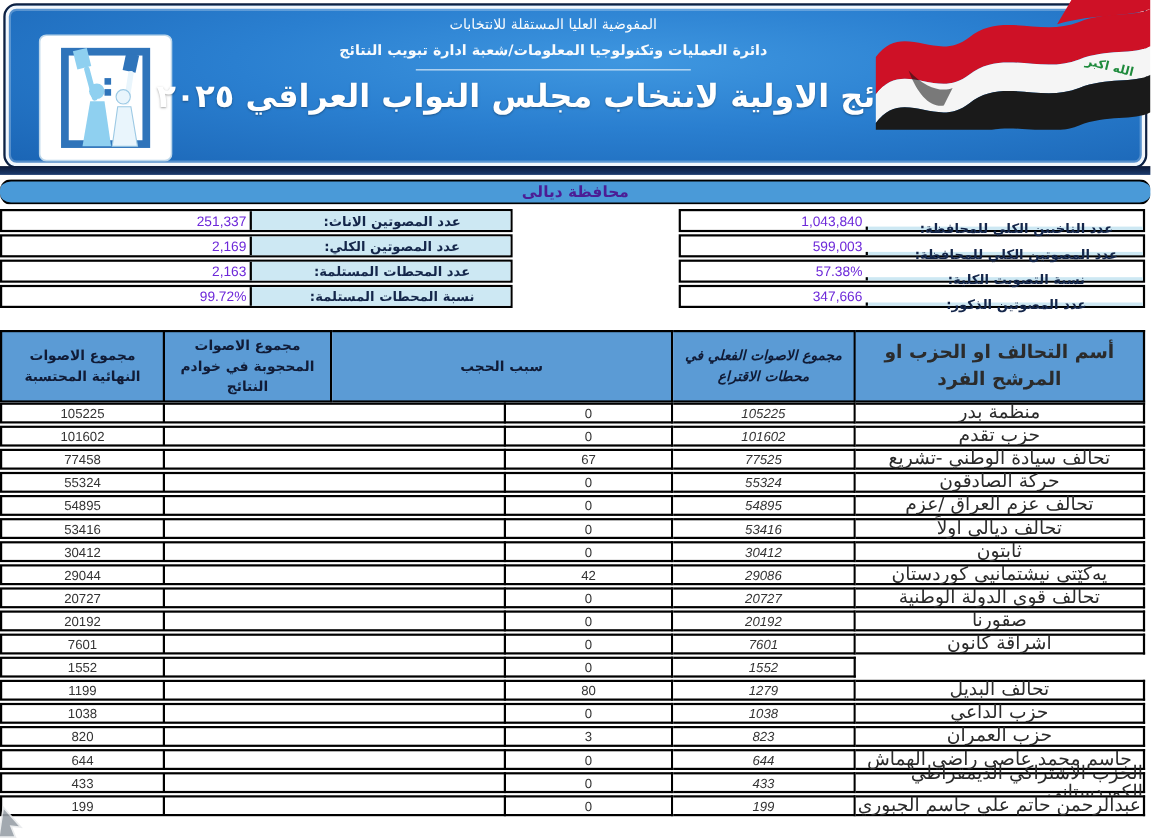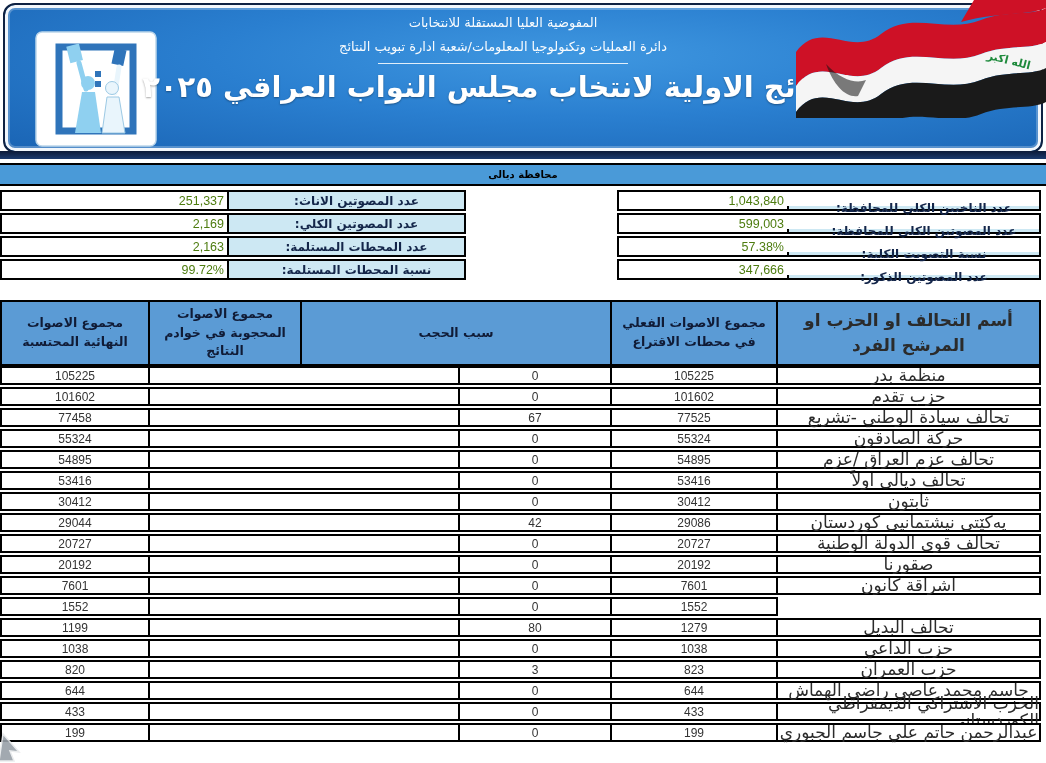--- a/index.html
+++ b/index.html
@@ -14,44 +14,44 @@
   .banner{
     position:absolute;left:3px;top:3px;width:1036px;height:146px;
     border:2px solid var(--frame_navy,#0e2142);border-radius:12px;
     background:radial-gradient(ellipse at 55% 35%, #3f97e0 0%, var(--banner_blue,#2a7fd0) 45%, #1a64b4 100%);
     box-shadow:inset 0 0 0 3px rgba(255,255,255,.92), inset 0 0 0 5px rgba(255,255,255,.25);
   }
   .banner-text{
     position:absolute;left:150px;right:190px;top:10px;text-align:center;color:#fff;
   }
   .org-line1{font-size:13px;letter-spacing:.2px;opacity:.97;}
-  .org-line2{font-size:13px;margin-top:9px;opacity:.97;}
+  .org-line2{font-size:13px;margin-top:9px;opacity:.97;font-weight:bold;}
   .banner-divider{width:250px;height:1px;background:rgba(255,255,255,.85);margin:9px auto 6px auto;}
   .report-title{font-size:29px;font-weight:bold;text-shadow:0 1px 2px rgba(0,0,0,.35);white-space:nowrap;}
   .logo-card{position:absolute;left:30px;top:26px;width:122px;height:116px;}
   .flag-wrap{position:absolute;right:0;top:0;width:250px;height:118px;pointer-events:none;}
   .dark-strip{position:absolute;left:0;top:151px;width:1046px;height:8px;
     background:linear-gradient(180deg,#0c1a38,#1b3a6e);}
 
   
   .province-bar{
     position:absolute;left:0;top:163px;width:1046px;height:23px;box-sizing:border-box;
     background:var(--bar_blue,#4a9ad8);border-top:2px solid #000;border-bottom:2px solid #000;
     display:flex;align-items:center;justify-content:center;
-    font-size:10px;font-weight:bold;color:#000000;
+    font-size:14px;font-weight:bold;color:#4c1d95;border-radius:10px;
   }
 
   
   .summary{position:absolute;left:0;top:190px;width:1046px;height:92px;}
   .sum-table{position:absolute;top:0;}
   .sum-right{left:617px;width:424px;}
   .sum-left{left:0;width:466px;}
   .srow{display:flex;height:21px;box-sizing:border-box;border:2px solid #000;margin-bottom:2px;background:#fff;}
   .sval{flex:1;display:flex;align-items:center;justify-content:flex-end;
-    padding-right:3px;font-size:12.5px;color:#4d7c0f;}
+    padding-right:3px;font-size:12.5px;color:#6d28d9;}
   .slabel{box-sizing:border-box;border-left:2px solid #000;background:var(--label_blue,#cde8f3);
     display:flex;align-items:center;justify-content:center;
     font-size:12px;font-weight:bold;color:#14264a;padding-left:20px;}
   .sum-right .slabel{width:252px;margin-top:14px;}
   .sum-left .slabel{width:237px;}
 
   
   .main-table{position:absolute;left:0;top:300px;width:1041px;}
   .hrow{display:flex;height:66px;}
   .hcell{box-sizing:border-box;border:2px solid #000;background:var(--header_blue,#5b9bd5);
@@ -60,21 +60,21 @@
   .hcell + .hcell{border-left:none;}
   .data-rows{margin-top:0;}
   .drow{display:flex;height:19px;margin-bottom:2px;}
   .dc{box-sizing:border-box;border:2px solid #000;background:#fff;
     display:flex;align-items:center;justify-content:center;
     font-size:12px;color:#333;line-height:1;}
   .dc + .dc{border-left:none;}
   .c-final{width:150px;}
   .c-reason{width:310px;}
   .c-blocked{width:152px;}
-  .c-actual{width:166px;}
+  .c-actual{width:166px;font-style:italic;}
   .c-name{width:263px;font-size:17px;color:#2b2b2b;}
   .cursor-artifact{position:absolute;left:-4px;top:731px;}
 </style>
 </head>
 <body>
 
 <header class="banner">
   <div class="logo-card">
     <svg width="122" height="116" viewBox="0 0 122 116">
       <rect x="1" y="1" width="120" height="114" rx="6" fill="#ffffff" stroke="#bcd6ea" stroke-width="1.5"></rect>

